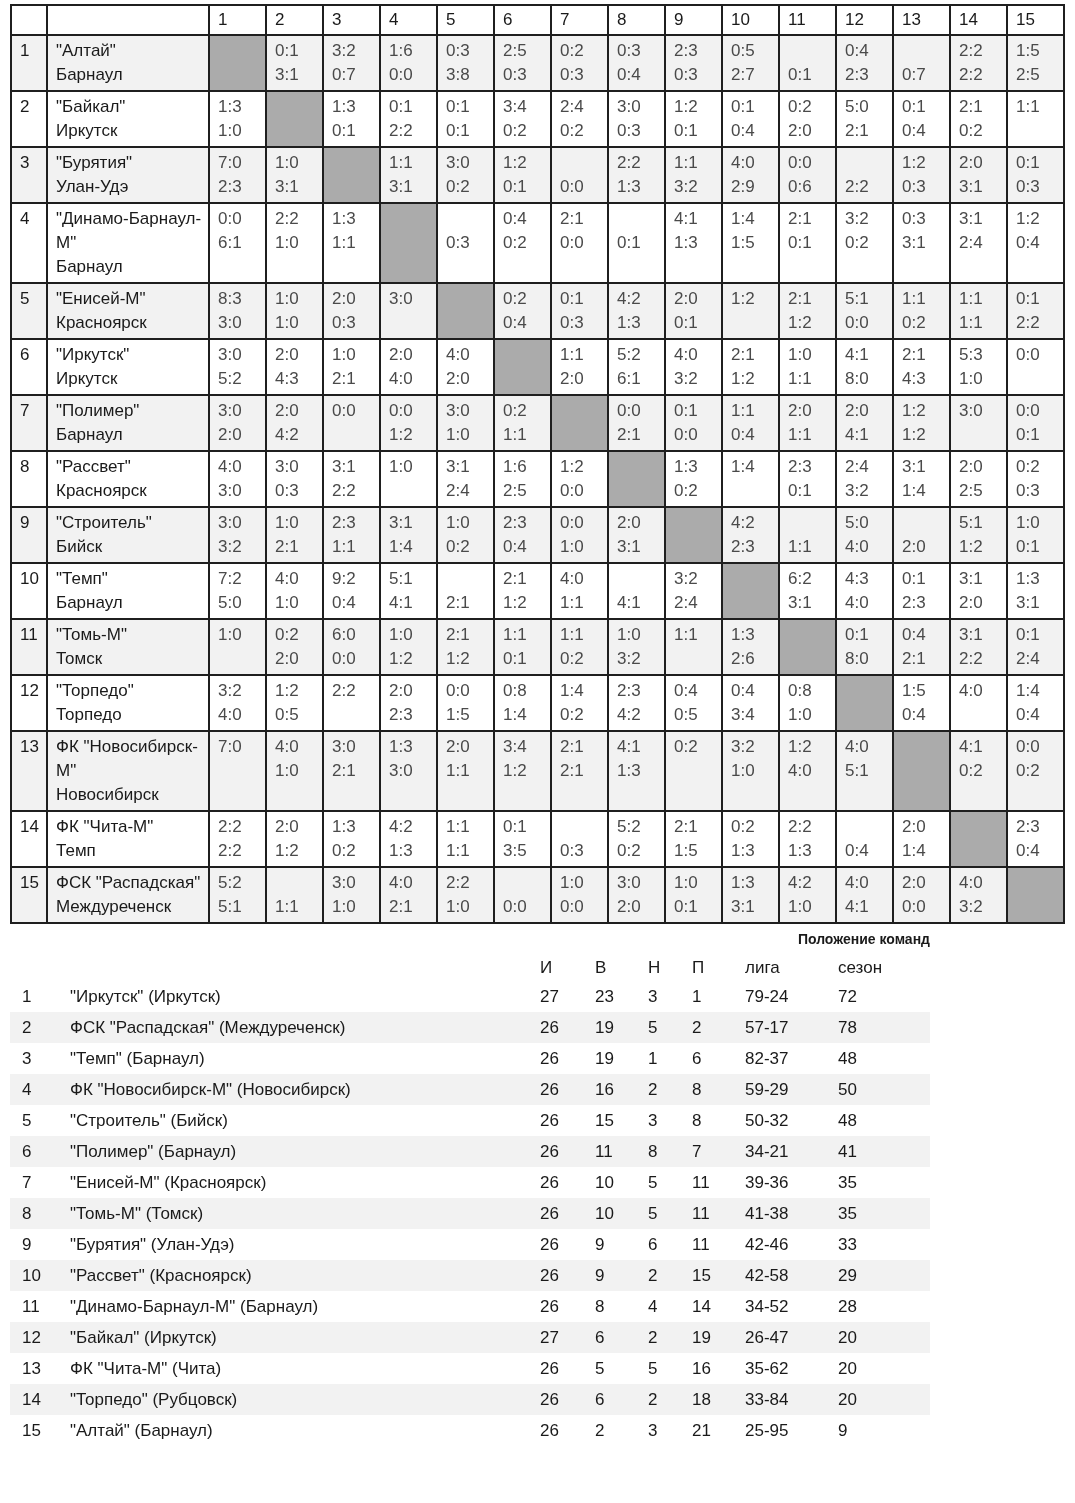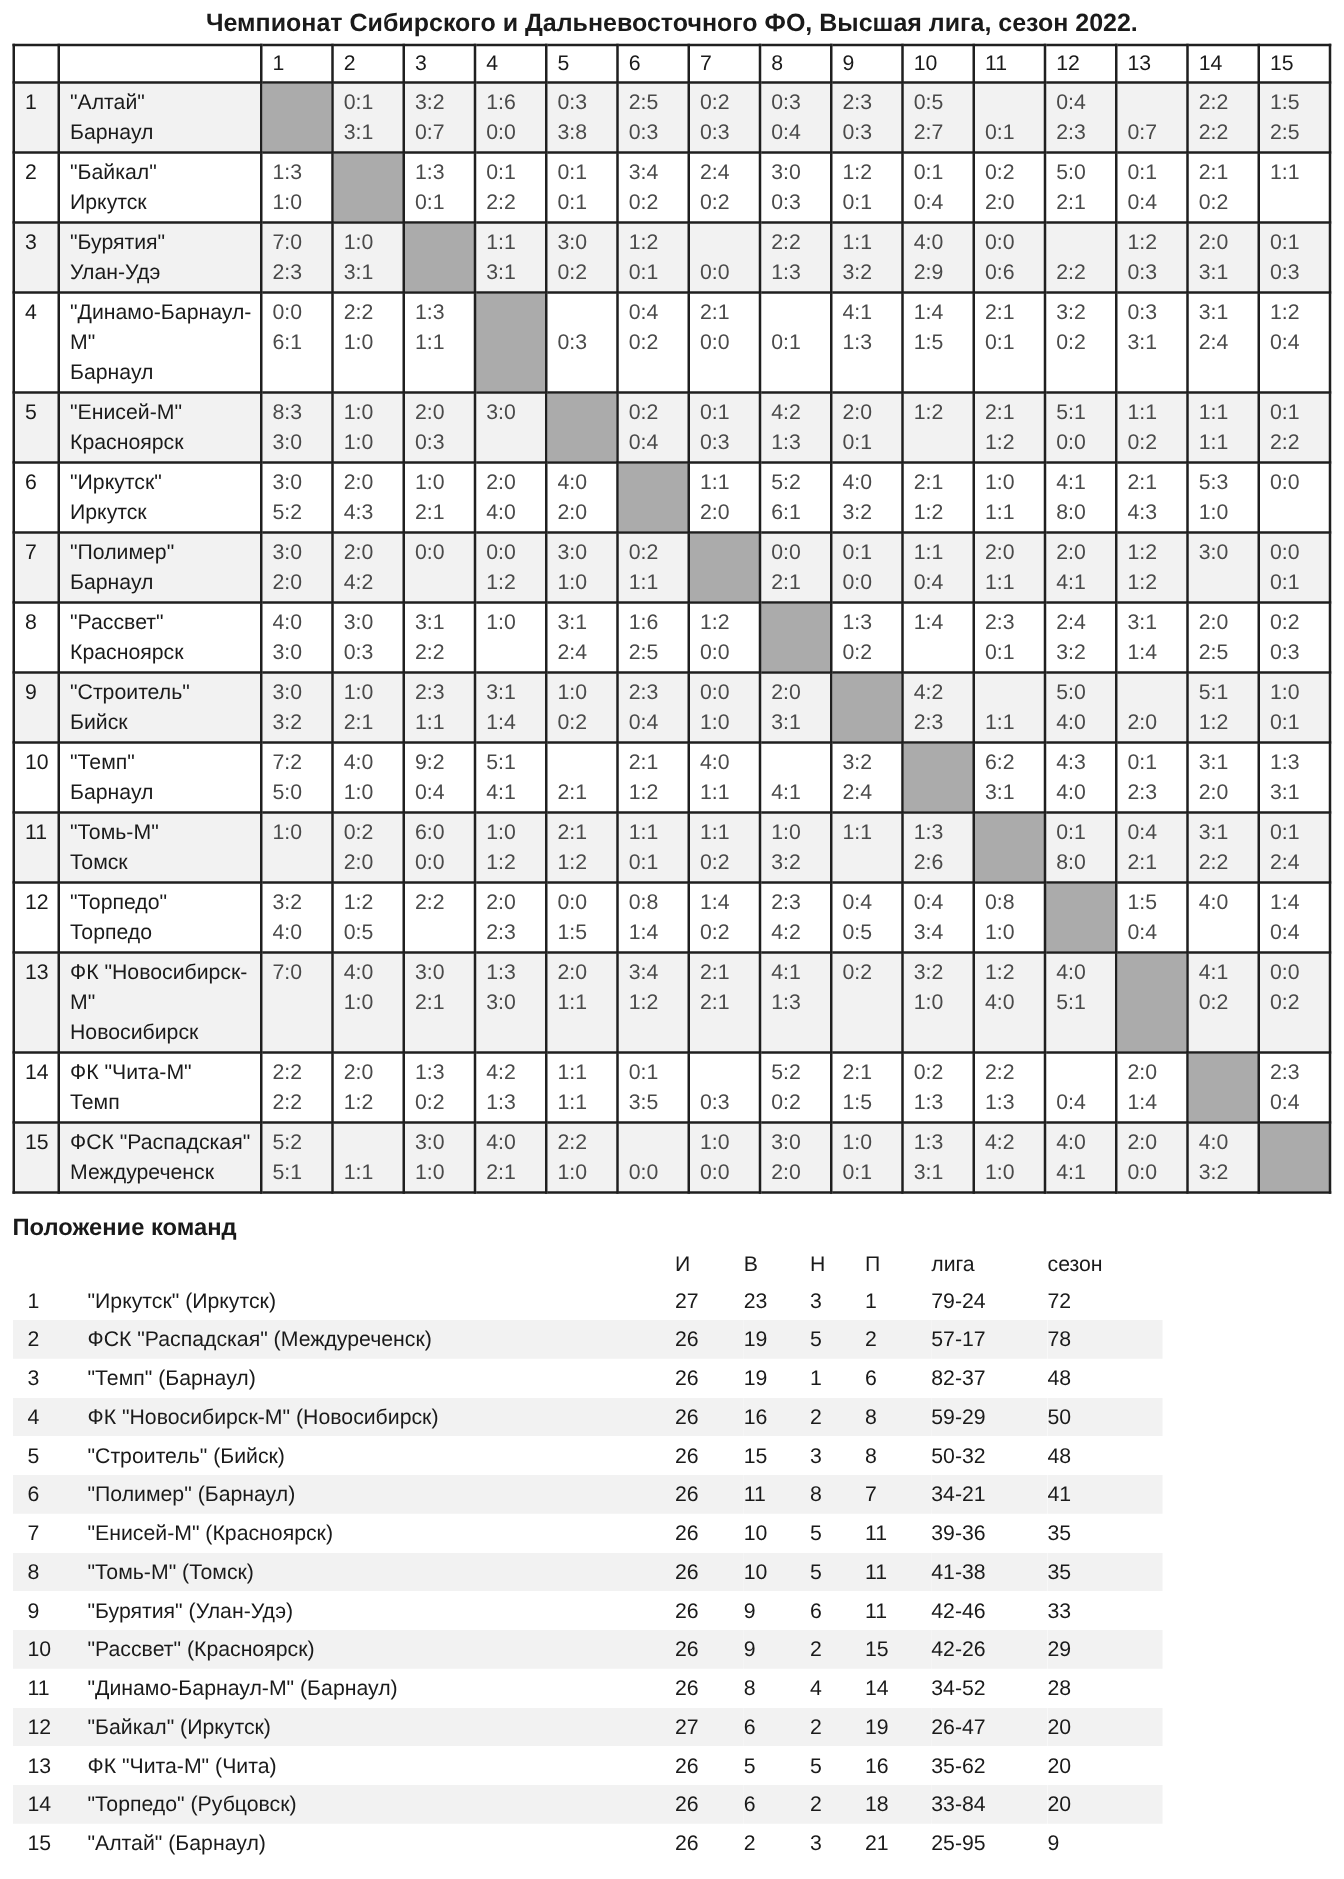--- a/index.html
+++ b/index.html
@@ -38,22 +38,22 @@
   .cross col.c-score{width:57px;}
   .cross tr.stripe{background:var(--stripe);}
   .cross td.diag{background:var(--diag);padding:0;}
   .cross .line{height:24px;line-height:24px;white-space:pre;}
   .cross .score .line{color:var(--score);}
   .cross td.name-cell{line-height:24px;word-wrap:break-word;}
   .cross td.idx{line-height:24px;}
   
   .standings-wrap{margin-left:10px;width:920px;}
   .standings-title{
-    text-align:left;font-weight:bold;font-size:19px;
-    margin-top:13px;height:30px;line-height:30px;
+    text-align:right;font-weight:bold;font-size:14px;
+    height:30px;line-height:30px;
   }
   table.standings{
     border-collapse:collapse;table-layout:fixed;width:920px;
   }
   .standings th,.standings td{
     font-size:17px;font-weight:normal;text-align:left;
     padding:0;height:31px;vertical-align:middle;overflow:hidden;
   }
   .standings thead th{height:27px;}
   .standings col.s-pos{width:50px;}
@@ -66,21 +66,20 @@
   .standings col.s-pts{width:92px;}
   .standings td.pos,.standings th.pos{padding-left:12px;}
   .standings td.team,.standings th.team{padding-left:10px;}
   .standings tbody tr:nth-child(even){background:var(--stripe);}
 </style>
 </head>
 <body>
 
 <div class="page">
 
-  <div class="main-title">Чемпионат Сибирского и Дальневосточного ФО, Высшая лига, сезон 2022.</div>
 
   <table class="cross">
     <colgroup id="cross-cols">
         <col class="c-idx">
         <col class="c-name">
         <col class="c-score">
         <col class="c-score">
         <col class="c-score">
         <col class="c-score">
         <col class="c-score">
@@ -1196,21 +1195,21 @@
             <td>42-46</td>
             <td>33</td>
           </tr>
           <tr>
             <td class="pos">10</td>
             <td class="team">"Рассвет" (Красноярск)</td>
             <td>26</td>
             <td>9</td>
             <td>2</td>
             <td>15</td>
-            <td>42-26</td>
+            <td>42-58</td>
             <td>29</td>
           </tr>
           <tr>
             <td class="pos">11</td>
             <td class="team">"Динамо-Барнаул-М" (Барнаул)</td>
             <td>26</td>
             <td>8</td>
             <td>4</td>
             <td>14</td>
             <td>34-52</td>

